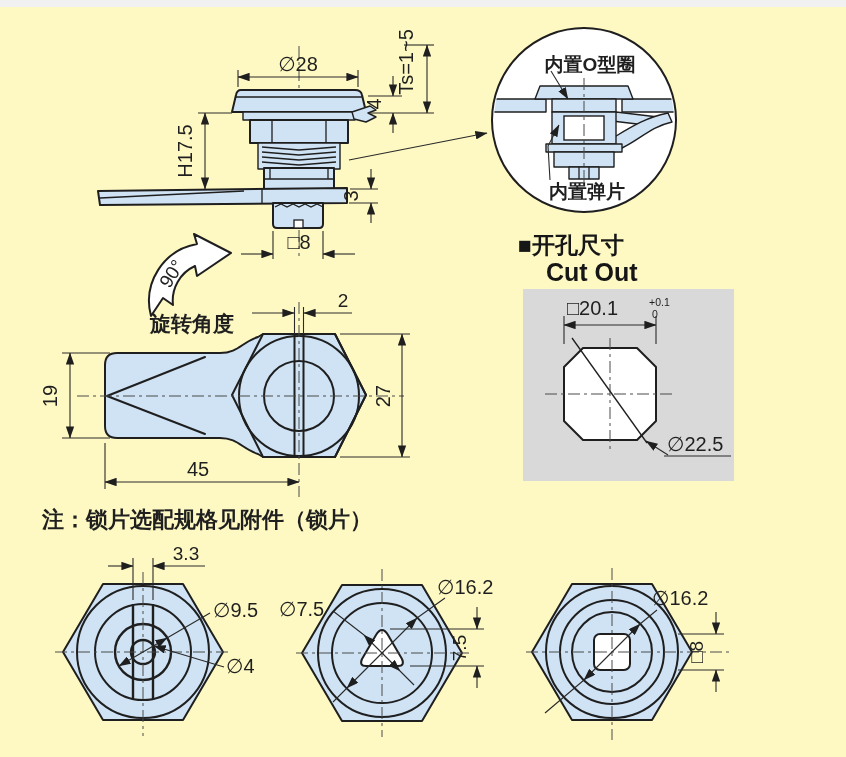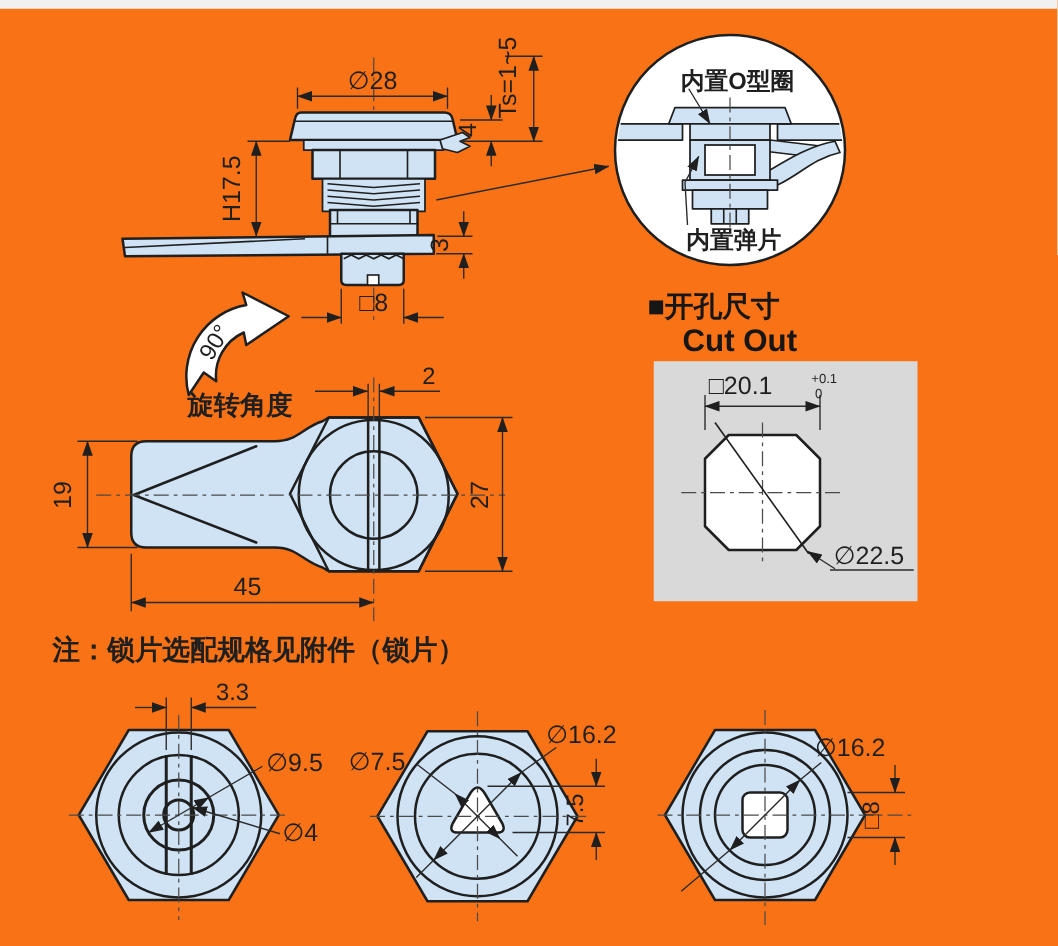--- a/index.html
+++ b/index.html
@@ -1,16 +1,16 @@
 <!DOCTYPE html>
 <html><head>
 <meta charset="utf-8">
 <style>
   html,body{margin:0;padding:0;background:#fff;}
-  #stage{position:relative;width:846px;height:757px;background:#f97316;overflow:hidden;
+  #stage{position:relative;width:846px;height:757px;background:#fef9c3;overflow:hidden;
          font-family:"Liberation Sans",sans-serif;}
   svg{display:block}
   .part{fill:#cfe3f5;stroke:#1f1f1f;stroke-width:2;stroke-linejoin:round;}
   .partthin{fill:#cfe3f5;stroke:#1f1f1f;stroke-width:1.4;stroke-linejoin:round;}
   .white{fill:#ffffff;stroke:#1f1f1f;stroke-width:2;stroke-linejoin:round;}
   .edge{fill:none;stroke:#1f1f1f;stroke-width:2;stroke-linejoin:round;stroke-linecap:round;}
   .edgethin{fill:none;stroke:#1f1f1f;stroke-width:1.3;}
   .dim{fill:none;stroke:#2a2a2a;stroke-width:1.1;}
   .cl{fill:none;stroke:#4a4a4a;stroke-width:1;stroke-dasharray:12 4 3 4;}
   .dtext{font-family:"Liberation Sans",sans-serif;font-size:20px;fill:#1f1f1f;}

